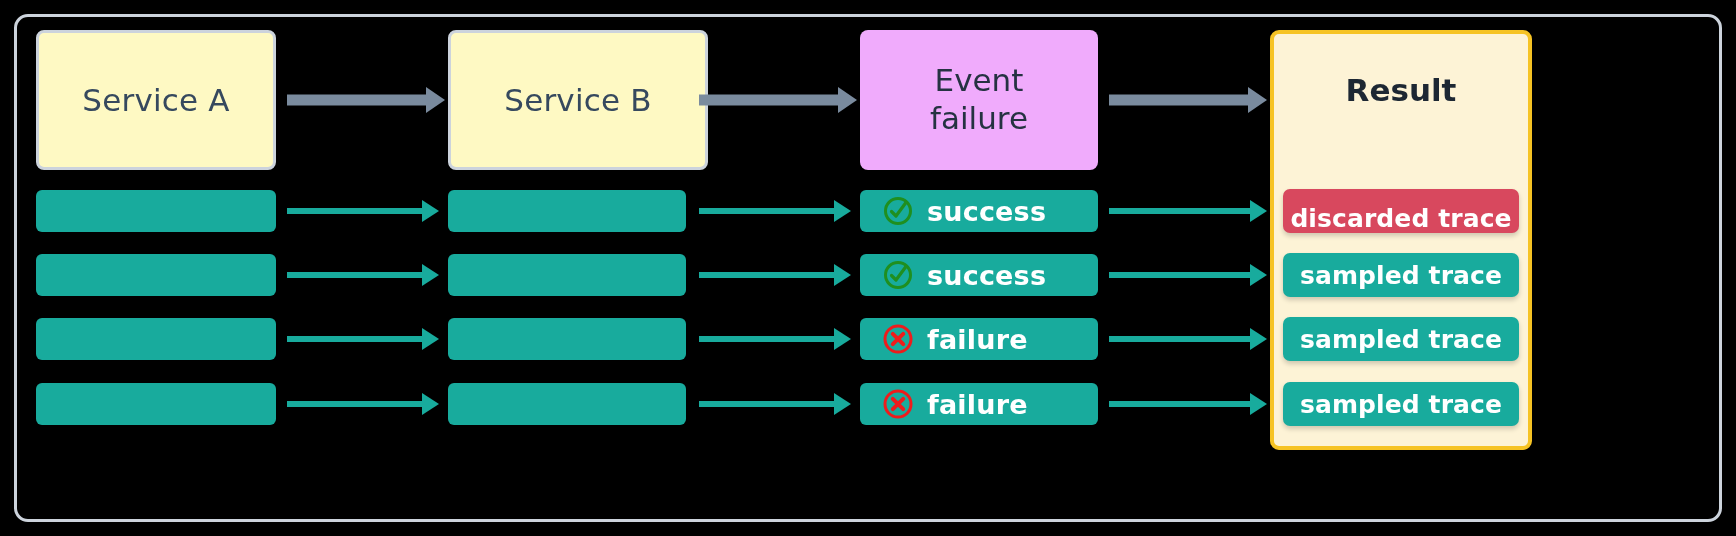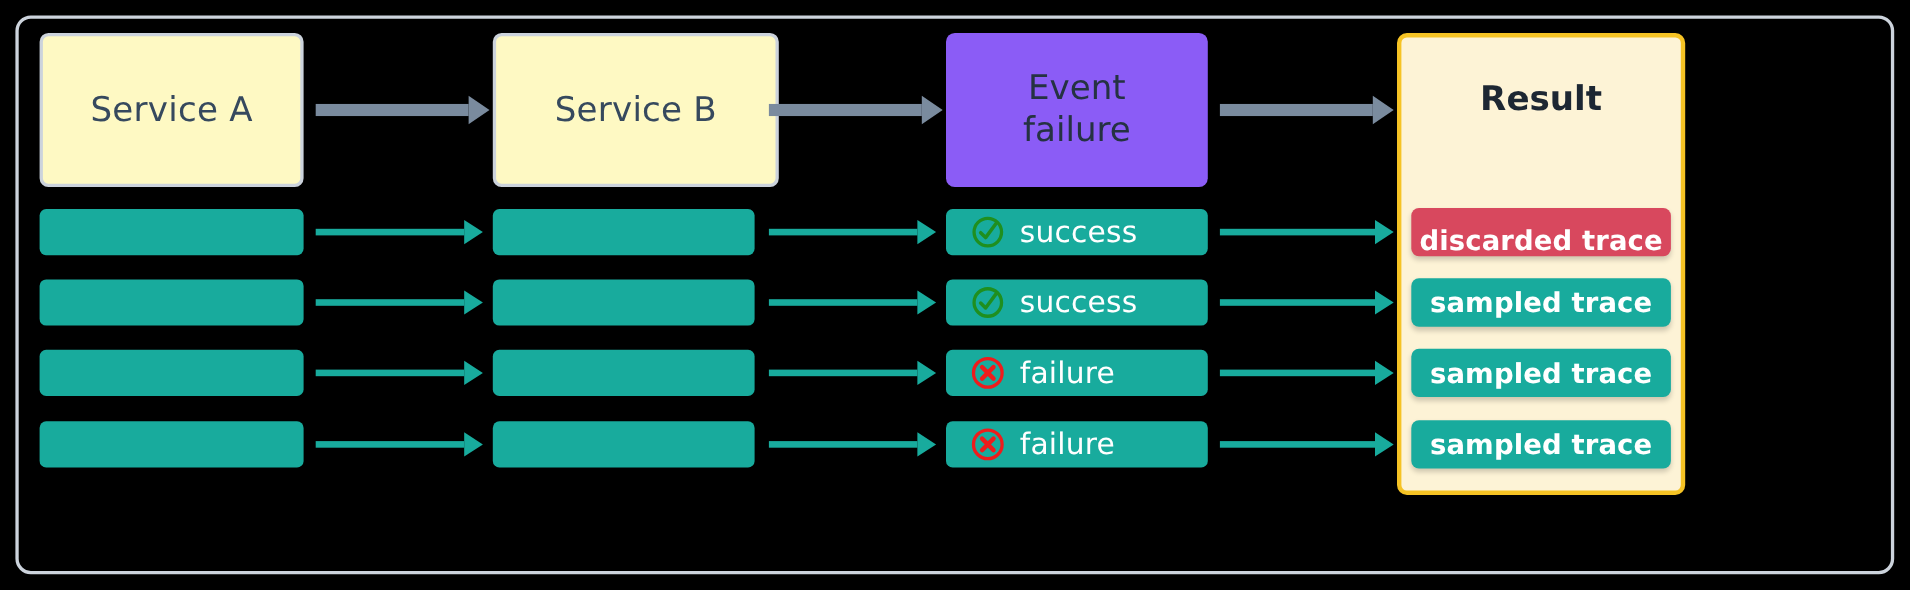--- a/index.html
+++ b/index.html
@@ -15,41 +15,41 @@
   }
 
   
   .hdr{position:absolute;box-sizing:border-box;display:flex;align-items:center;
        justify-content:center;text-align:center;}
   .hdr-outline{
     border:3px solid #ccd3dc;border-radius:8px;background:#fef9c3;
     color:#36495e;font-size:31px;font-weight:400;letter-spacing:.2px;
   }
   .hdr-yellow{
-    background:#8b5cf6;border-radius:8px;color:#253242;
+    background:#f0abfc;border-radius:8px;color:#253242;
     font-size:31px;font-weight:400;line-height:1.22;
   }
 
   
   #result-panel{
     position:absolute;left:1270px;top:30px;width:262px;height:420px;
     background:#fdf3d6;border:4px solid #f6c324;border-radius:9px;box-sizing:border-box;
   }
   #result-title{
     position:absolute;left:0;top:0;width:100%;height:112px;
     display:flex;align-items:center;justify-content:center;
     color:#1d2733;font-size:31px;font-weight:bold;
   }
 
   
   .blk{position:absolute;box-sizing:border-box;border-radius:6px;background:#18ab9d;}
   .blk.plain{}
   .blk.outcome{display:flex;align-items:center;gap:13px;padding-left:22px;}
   .blk.outcome .lbl{
-    color:#fff;font-size:27px;font-weight:400;letter-spacing:.2px;
+    color:#fff;font-size:27px;font-weight:700;letter-spacing:.2px;
   }
 
   .pill{
     position:absolute;box-sizing:border-box;border-radius:7px;
     display:flex;align-items:center;justify-content:center;
     color:#fff;font-size:25px;font-weight:600;letter-spacing:.1px;
     box-shadow:0 3px 5px rgba(0,0,0,.18);
   }
   .pill.sampled{background:#18ab9d;}
   .pill.discarded{background:#d8485e;}

